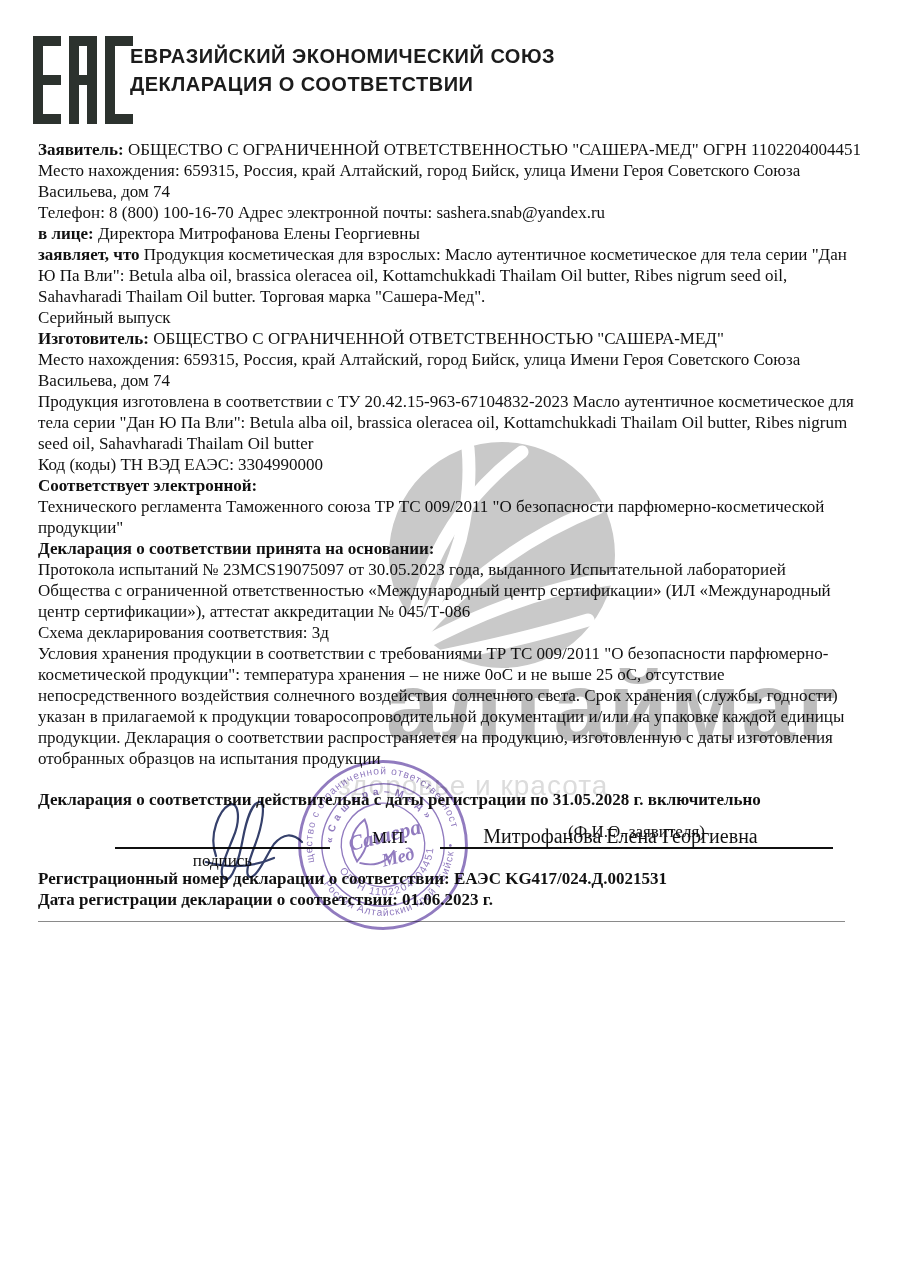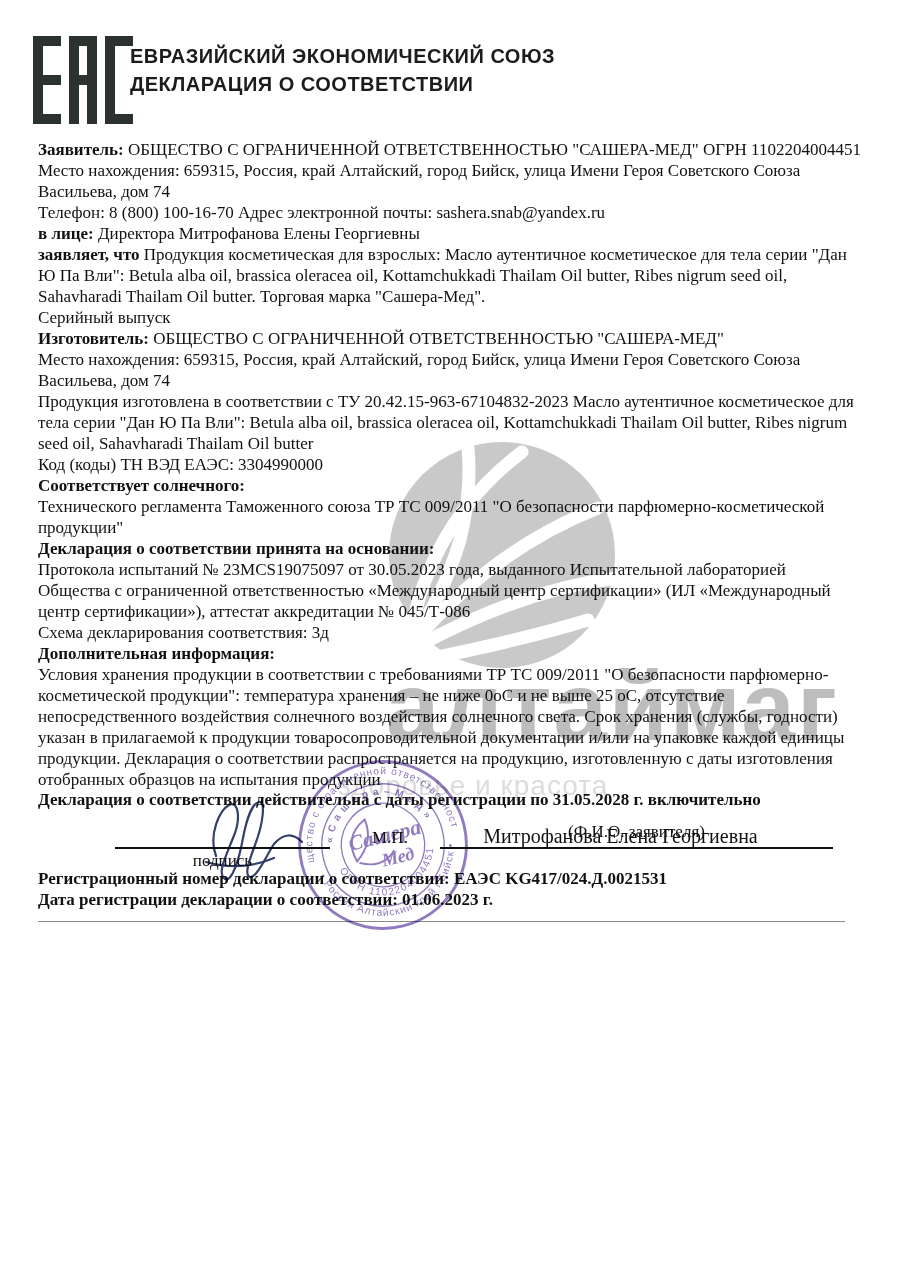--- a/index.html
+++ b/index.html
@@ -84,26 +84,25 @@
     <p><b>Заявитель:</b><span> ОБЩЕСТВО С ОГРАНИЧЕННОЙ ОТВЕТСТВЕННОСТЬЮ "САШЕРА-МЕД" ОГРН 1102204004451</span></p>
     <p><b></b><span>Место нахождения: 659315, Россия, край Алтайский, город Бийск, улица Имени Героя Советского Союза Васильева, дом 74</span></p>
     <p><b></b><span>Телефон: 8 (800) 100-16-70 Адрес электронной почты: sashera.snab@yandex.ru</span></p>
     <p><b>в лице:</b><span> Директора Митрофанова Елены Георгиевны</span></p>
     <p><b>заявляет, что</b><span> Продукция косметическая для взрослых: Масло аутентичное косметическое для тела серии "Дан Ю Па Вли": Betula alba oil, brassica oleracea oil, Kottamchukkadi Thailam Oil butter, Ribes nigrum seed oil, Sahavharadi Thailam Oil butter. Торговая марка "Сашера-Мед".</span></p>
     <p><b></b><span>Серийный выпуск</span></p>
     <p><b>Изготовитель:</b><span> ОБЩЕСТВО С ОГРАНИЧЕННОЙ ОТВЕТСТВЕННОСТЬЮ "САШЕРА-МЕД"</span></p>
     <p><b></b><span>Место нахождения: 659315, Россия, край Алтайский, город Бийск, улица Имени Героя Советского Союза Васильева, дом 74</span></p>
     <p><b></b><span>Продукция изготовлена в соответствии с ТУ 20.42.15-963-67104832-2023 Масло аутентичное косметическое для тела серии "Дан Ю Па Вли": Betula alba oil, brassica oleracea oil, Kottamchukkadi Thailam Oil butter, Ribes nigrum seed oil, Sahavharadi Thailam Oil butter</span></p>
     <p><b></b><span>Код (коды) ТН ВЭД ЕАЭС: 3304990000</span></p>
-    <p><b>Соответствует солнечного:</b><span></span></p>
+    <p><b>Соответствует электронной:</b><span></span></p>
     <p><b></b><span>Технического регламента Таможенного союза ТР ТС 009/2011 "О безопасности парфюмерно-косметической продукции"</span></p>
     <p><b>Декларация о соответствии принята на основании:</b><span></span></p>
     <p><b></b><span>Протокола испытаний № 23MCS19075097 от 30.05.2023 года, выданного Испытательной лабораторией Общества с ограниченной ответственностью «Международный центр сертификации» (ИЛ «Международный центр сертификации»), аттестат аккредитации № 045/Т-086</span></p>
     <p><b></b><span>Схема декларирования соответствия: 3д</span></p>
-    <p><b>Дополнительная информация:</b><span></span></p>
     <p><b></b><span>Условия хранения продукции в соответствии с требованиями ТР ТС 009/2011 "О безопасности парфюмерно-косметической продукции": температура хранения – не ниже 0оС и не выше 25 оС, отсутствие непосредственного воздействия солнечного воздействия солнечного света. Срок хранения (службы, годности) указан в прилагаемой к продукции товаросопроводительной документации и/или на упаковке каждой единицы продукции. Декларация о соответствии распространяется на продукцию, изготовленную с даты изготовления отобранных образцов на испытания продукции</span></p>
   </div>
 
   <div id="validity">Декларация о соответствии действительна с даты регистрации по 31.05.2028 г. включительно</div>
 
   <div id="line-sign" class="sigline"></div>
   <div id="cap-sign">подпись</div>
   <div id="cap-mp">М.П.</div>
   <div id="name-declarant">Митрофанова Елена Георгиевна</div>
   <div id="line-name" class="sigline"></div>

